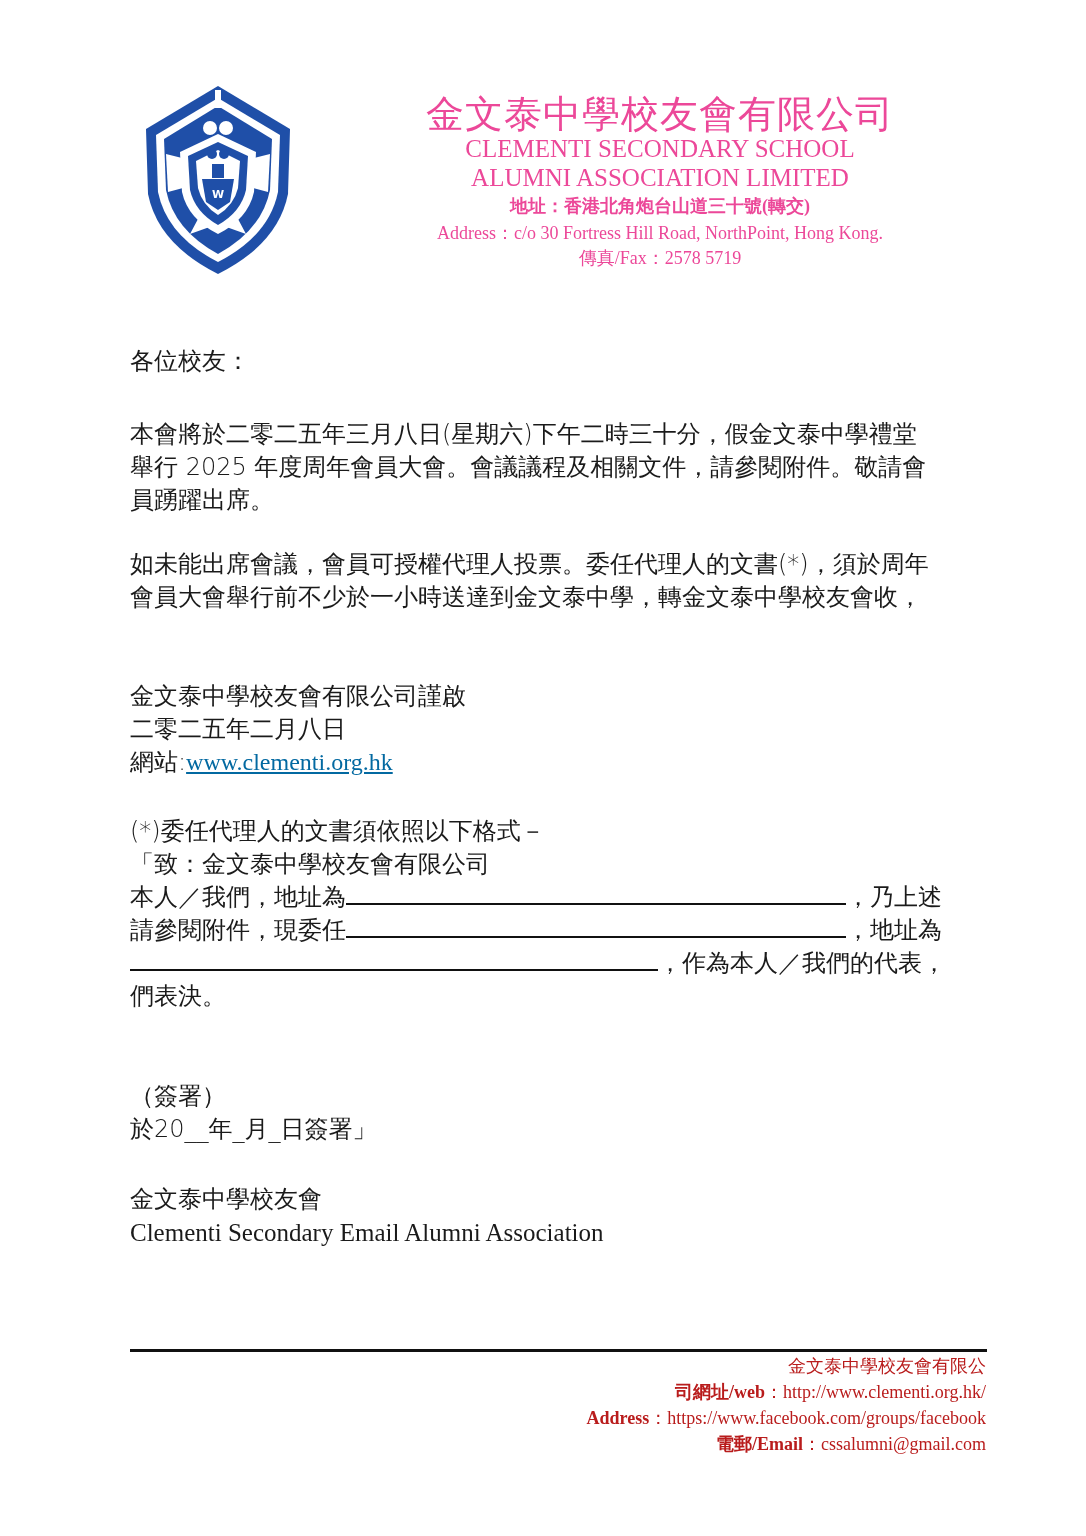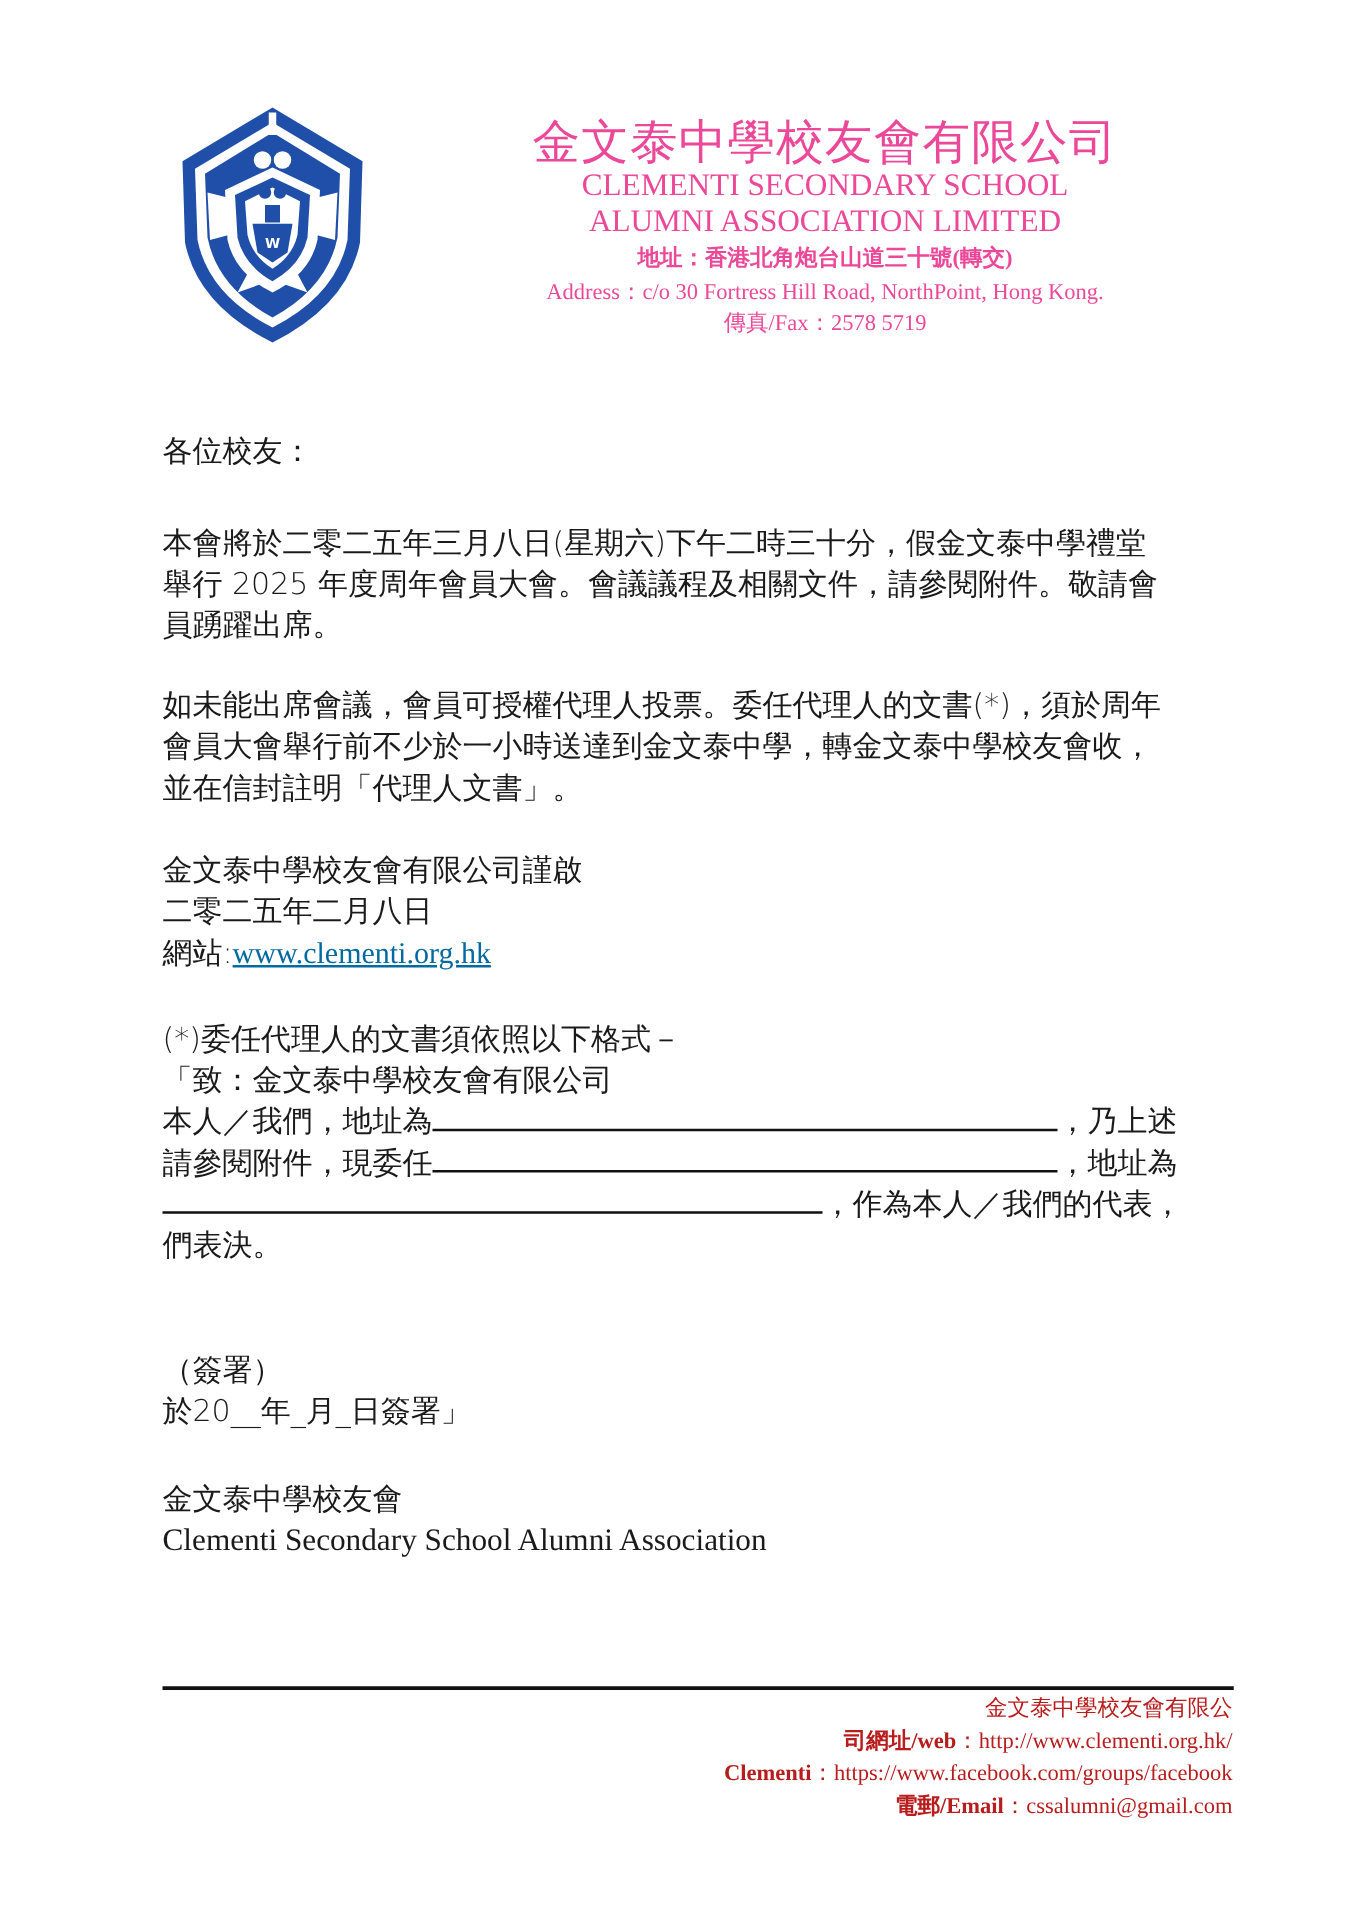--- a/index.html
+++ b/index.html
@@ -74,21 +74,20 @@
 
   <div class="p" style="top:418px;">
     <span class="line">本會將於二零二五年三月八日(星期六)下午二時三十分，假金文泰中學禮堂</span>
     <span class="line">舉行 2025 年度周年會員大會。會議議程及相關文件，請參閱附件。敬請會</span>
     <span class="line">員踴躍出席。</span>
   </div>
 
   <div class="p" style="top:548px;">
     <span class="line">如未能出席會議，會員可授權代理人投票。委任代理人的文書(*)，須於周年</span>
     <span class="line">會員大會舉行前不少於一小時送達到金文泰中學，轉金文泰中學校友會收，</span>
-    <span class="line">並在信封註明「代理人文書」。</span>
   </div>
 
   <div class="p" style="top:680px;">
     <span class="line">金文泰中學校友會有限公司謹啟</span>
     <span class="line">二零二五年二月八日</span>
     <span class="line">
       <span>網站:</span><a class="link">www.clementi.org.hk</a>
     </span>
   </div>
 
@@ -107,27 +106,27 @@
     <span class="line">們表決。</span>
   </div>
 
   <div class="p" style="top:1080px;">
     <span class="line">（簽署）</span>
     <span class="line">於20__年_月_日簽署」</span>
   </div>
 
   <div class="p" style="top:1183px;">
     <span class="line">金文泰中學校友會</span>
-    <span class="line" style="font-family:'Liberation Serif', serif; font-size:25px;">Clementi Secondary School Alumni Association</span>
+    <span class="line" style="font-family:'Liberation Serif', serif; font-size:25px;">Clementi Secondary Email Alumni Association</span>
   </div>
 </div>
 
 <div class="abs footer-rule"></div>
 <div class="abs footer" style="top:1354px;">金文泰中學校友會有限公</div>
 <div class="abs footer" style="top:1380px;">
   <b>司網址/web</b><span>：http://www.clementi.org.hk/</span>
 </div>
 <div class="abs footer" style="top:1406px;">
-  <b>Clementi</b><span>：https://www.facebook.com/groups/facebook</span>
+  <b>Address</b><span>：https://www.facebook.com/groups/facebook</span>
 </div>
 <div class="abs footer" style="top:1432px;">
   <b>電郵/Email</b><span>：cssalumni@gmail.com</span>
 </div>
 
 </body></html>

